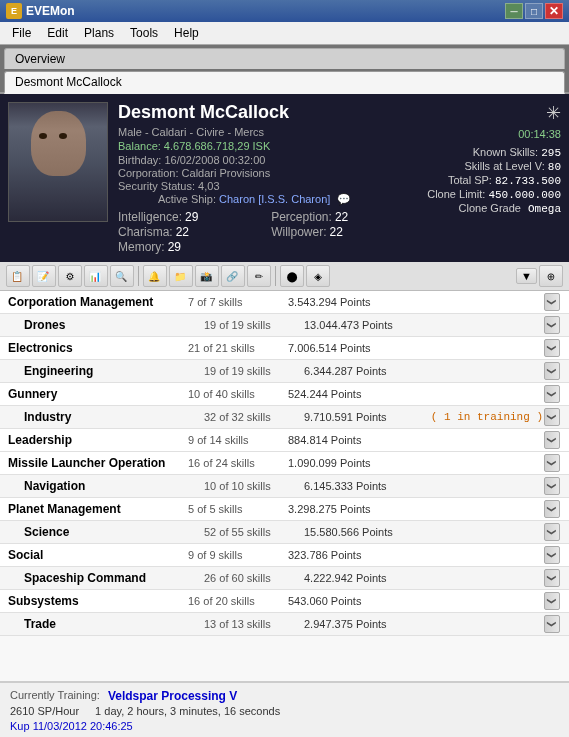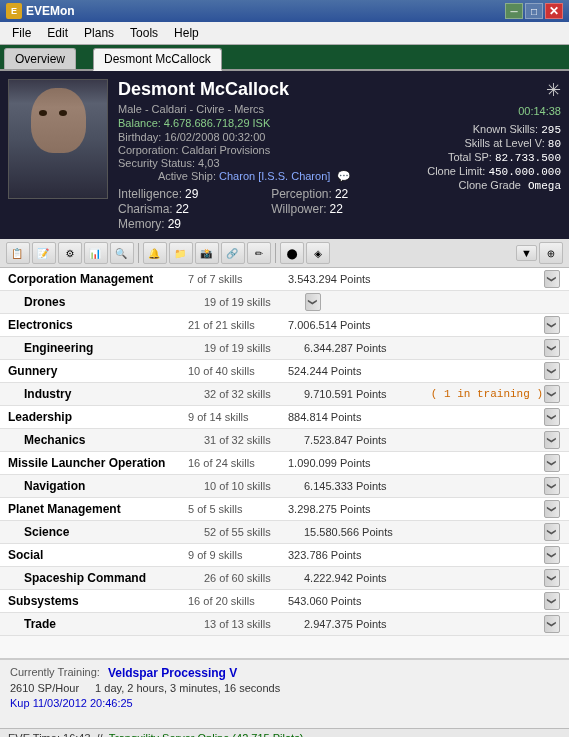--- a/index.html
+++ b/index.html
@@ -66,25 +66,26 @@
     }
     .menu-item {
       padding: 2px 8px;
       cursor: pointer;
       font-size: 12px;
       color: #000;
     }
 
     
     .tab-bar {
-      background: #14532d;
+      background: #737373;
       border-bottom: 2px solid #999;
       display: flex;
       padding: 3px 4px 0;
-      gap: 17px;
+      gap: 2px;
+      flex-direction: column;
     }
     .tab {
       padding: 3px 10px;
       border: 1px solid #aaa;
       border-bottom: none;
       background: #d0d0d0;
       cursor: pointer;
       font-size: 12px;
       border-radius: 3px 3px 0 0;
     }
@@ -477,20 +478,21 @@
   <div class="skills-container" id="skills-list">
       <div class="skill-row odd">
         <span class="skill-name">Corporation Management</span>
         <span class="skill-count">7 of 7 skills</span>
         <span class="skill-points">3.543.294 Points</span>
         <div class="skill-arrow" style="transform: rotate(90deg);">❯</div>
       </div>
       <div class="skill-row even">
         <span class="skill-name">Drones</span>
         <span class="skill-count">19 of 19 skills</span>
+        <span class="skill-points">13.044.473 Points</span>
         <div class="skill-arrow" style="transform: rotate(90deg);">❯</div>
       </div>
       <div class="skill-row odd">
         <span class="skill-name">Electronics</span>
         <span class="skill-count">21 of 21 skills</span>
         <span class="skill-points">7.006.514 Points</span>
         <div class="skill-arrow" style="transform: rotate(90deg);">❯</div>
       </div>
       <div class="skill-row even">
         <span class="skill-name">Engineering</span>
@@ -508,26 +510,20 @@
         <span class="skill-name">Industry</span>
         <span class="skill-count">32 of 32 skills</span>
         <span class="skill-points">9.710.591 Points</span>
         <span class="skill-training">( 1 in training )</span>
         <div class="skill-arrow" style="transform: rotate(90deg);">❯</div>
       </div>
       <div class="skill-row odd">
         <span class="skill-name">Leadership</span>
         <span class="skill-count">9 of 14 skills</span>
         <span class="skill-points">884.814 Points</span>
-        <div class="skill-arrow" style="transform: rotate(90deg);">❯</div>
-      </div>
-      <div class="skill-row even">
-        <span class="skill-name">Mechanics</span>
-        <span class="skill-count">31 of 32 skills</span>
-        <span class="skill-points">7.523.847 Points</span>
         <div class="skill-arrow" style="transform: rotate(90deg);">❯</div>
       </div>
       <div class="skill-row odd">
         <span class="skill-name">Missile Launcher Operation</span>
         <span class="skill-count">16 of 24 skills</span>
         <span class="skill-points">1.090.099 Points</span>
         <div class="skill-arrow" style="transform: rotate(90deg);">❯</div>
       </div>
       <div class="skill-row even">
         <span class="skill-name">Navigation</span>

